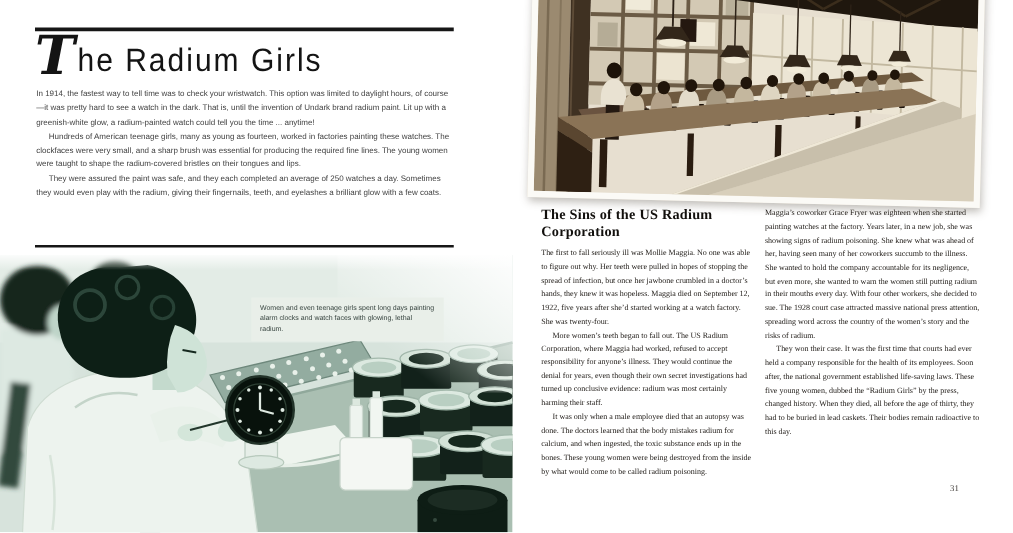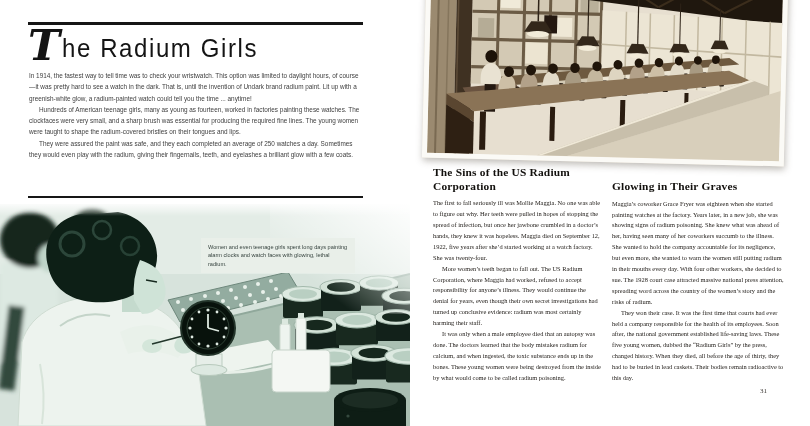--- a/index.html
+++ b/index.html
@@ -315,20 +315,19 @@
   </figure>
 
   <div class="col" id="col-1">
     <h2>The Sins of the US Radium Corporation</h2>
     <p>The first to fall seriously ill was Mollie Maggia. No one was able to figure out why. Her teeth were pulled in hopes of stopping the spread of infection, but once her jawbone crumbled in a doctor’s hands, they knew it was hopeless. Maggia died on September 12, 1922, five years after she’d started working at a watch factory. She was twenty-four.</p>
     <p>More women’s teeth began to fall out. The US Radium Corporation, where Maggia had worked, refused to accept responsibility for anyone’s illness. They would continue the denial for years, even though their own secret investigations had turned up conclusive evidence: radium was most certainly harming their staff.</p>
     <p>It was only when a male employee died that an autopsy was done. The doctors learned that the body mistakes radium for calcium, and when ingested, the toxic substance ends up in the bones. These young women were being destroyed from the inside by what would come to be called radium poisoning.</p>
   </div>
 
   <div class="col" id="col-2">
-    <h2>Glowing in Their Graves</h2>
     <p>Maggia’s coworker Grace Fryer was eighteen when she started painting watches at the factory. Years later, in a new job, she was showing signs of radium poisoning. She knew what was ahead of her, having seen many of her coworkers succumb to the illness. She wanted to hold the company accountable for its negligence, but even more, she wanted to warn the women still putting radium in their mouths every day. With four other workers, she decided to sue. The 1928 court case attracted massive national press attention, spreading word across the country of the women’s story and the risks of radium.</p>
     <p>They won their case. It was the first time that courts had ever held a company responsible for the health of its employees. Soon after, the national government established life-saving laws. These five young women, dubbed the “Radium Girls” by the press, changed history. When they died, all before the age of thirty, they had to be buried in lead caskets. Their bodies remain radioactive to this day.</p>
   </div>
 
   <div class="page-num">31</div>
 
 </div>
 
 </body></html>

